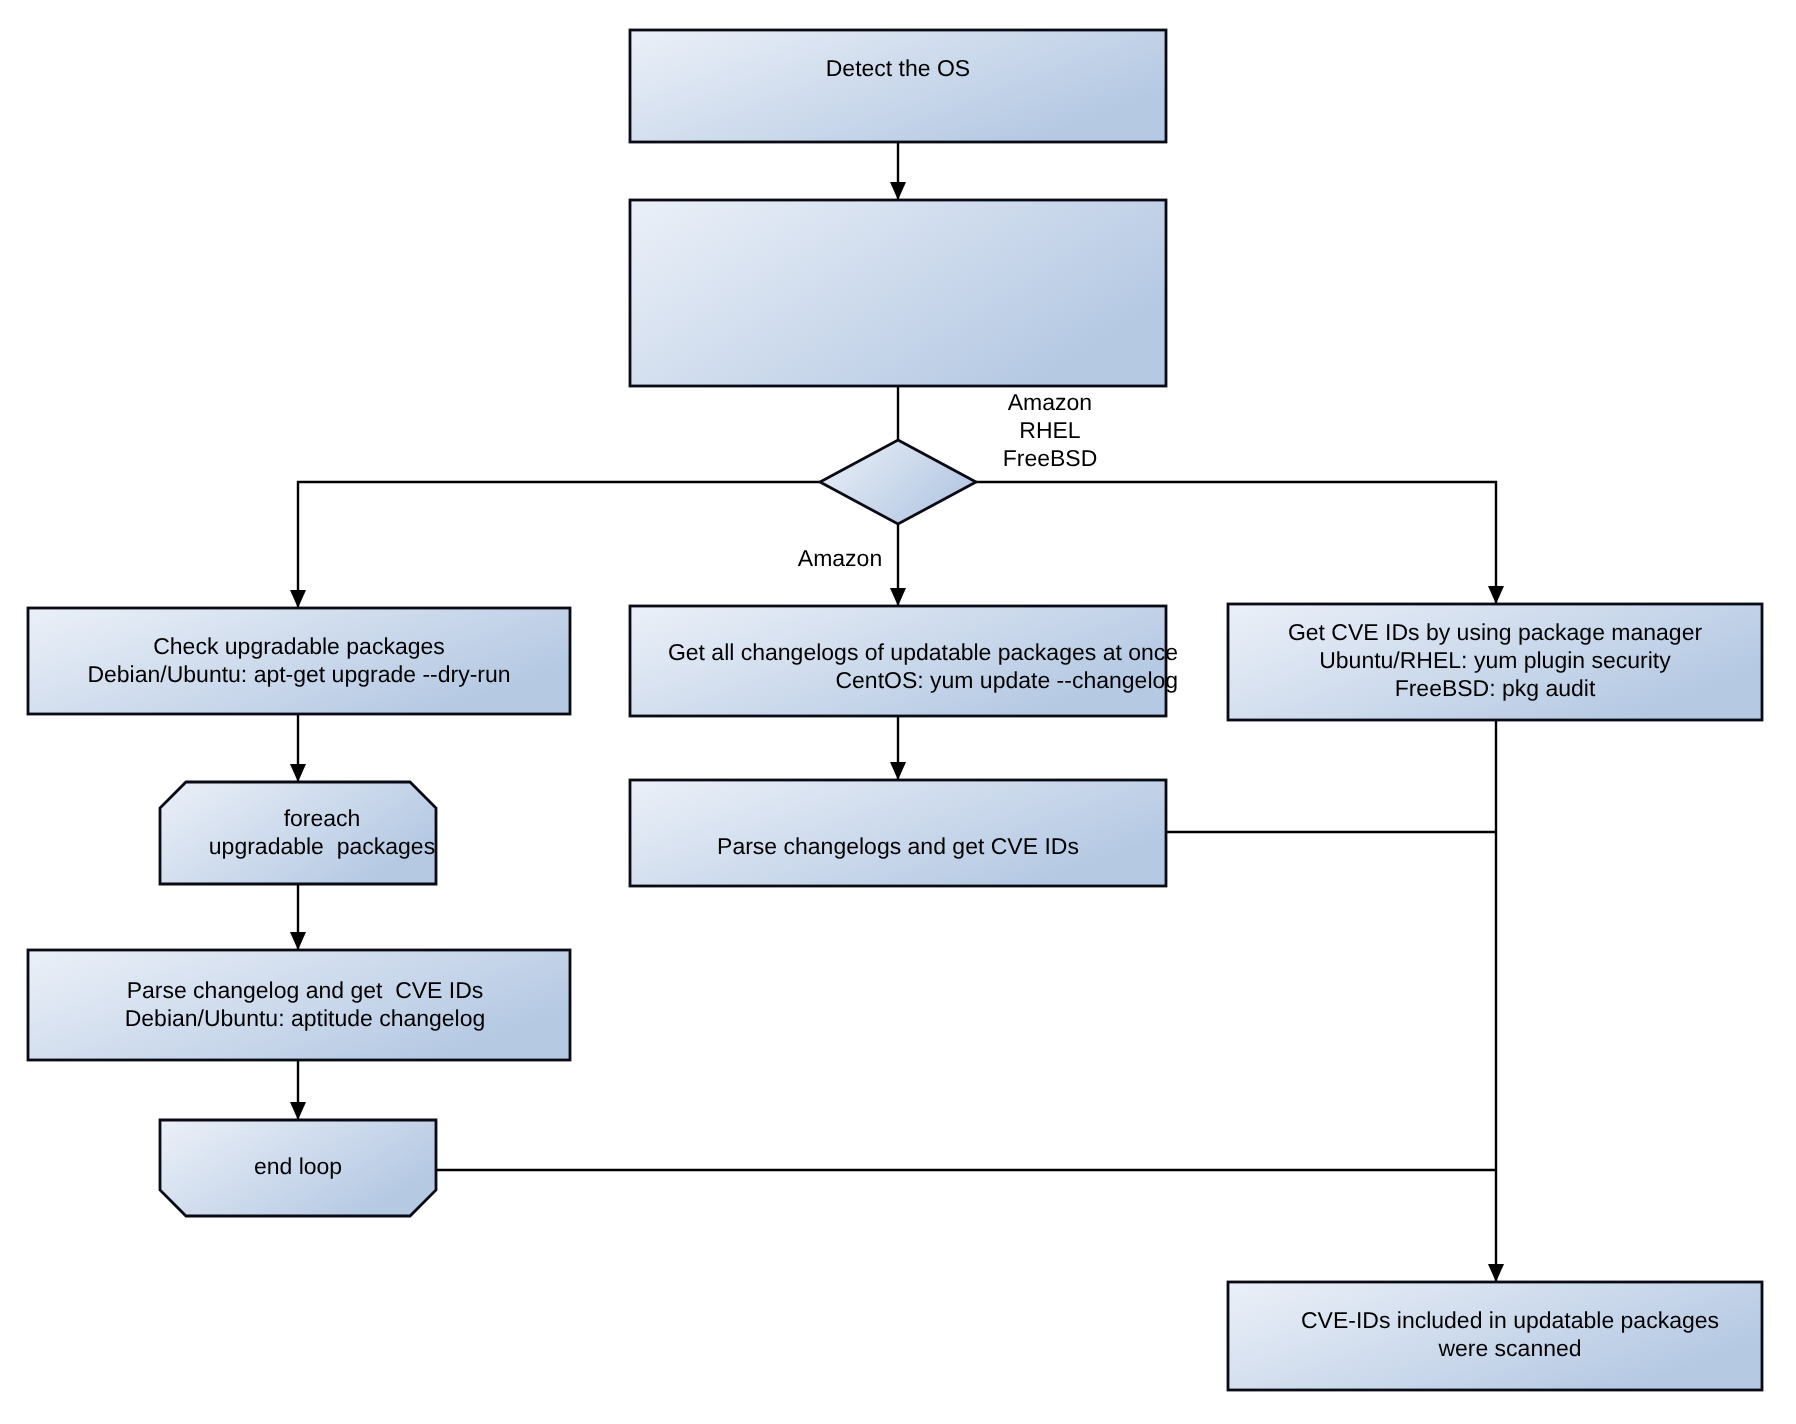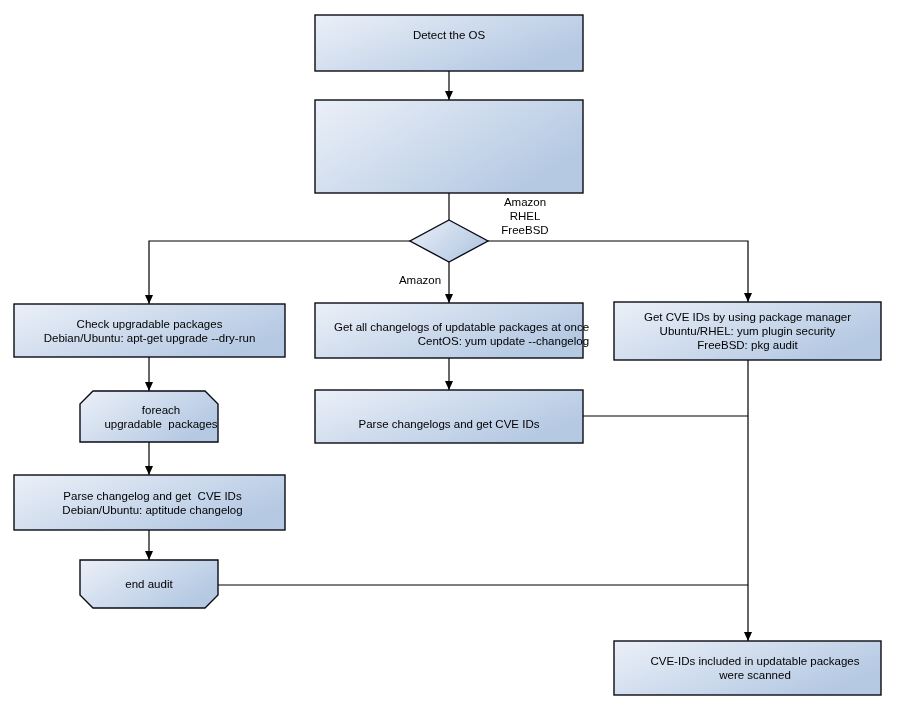--- a/index.html
+++ b/index.html
@@ -83,21 +83,21 @@
 
   <div class="node-text" style="left:14px; top:304px; width:271px; height:53px;border-radius:12px;">Check upgradable packages
 Debian/Ubuntu: apt-get upgrade --dry-run</div>
 
   <div class="node-text" style="left:80px; top:391px; width:162px; height:51px;">foreach
 upgradable  packages</div>
 
   <div class="node-text" style="left:14px; top:475px; width:237px; height:55px;margin-left:20px;">Parse changelog and get  CVE IDs
 Debian/Ubuntu: aptitude changelog</div>
 
-  <div class="node-text" style="left:80px; top:560px; width:138px; height:48px;">end audit</div>
+  <div class="node-text" style="left:80px; top:560px; width:138px; height:48px;">end loop</div>
 
   <div class="node-text" style="left:315px; top:306px; width:293px; height:55px;text-align:right;">Get all changelogs of updatable packages at once
 CentOS: yum update --changelog</div>
 
   <div class="node-text" style="left:315px; top:390px; width:268px; height:67px;">Parse changelogs and get CVE IDs</div>
 
   <div class="node-text" style="left:614px; top:302px; width:267px; height:58px;">Get CVE IDs by using package manager
 Ubuntu/RHEL: yum plugin security
 FreeBSD: pkg audit</div>
 

